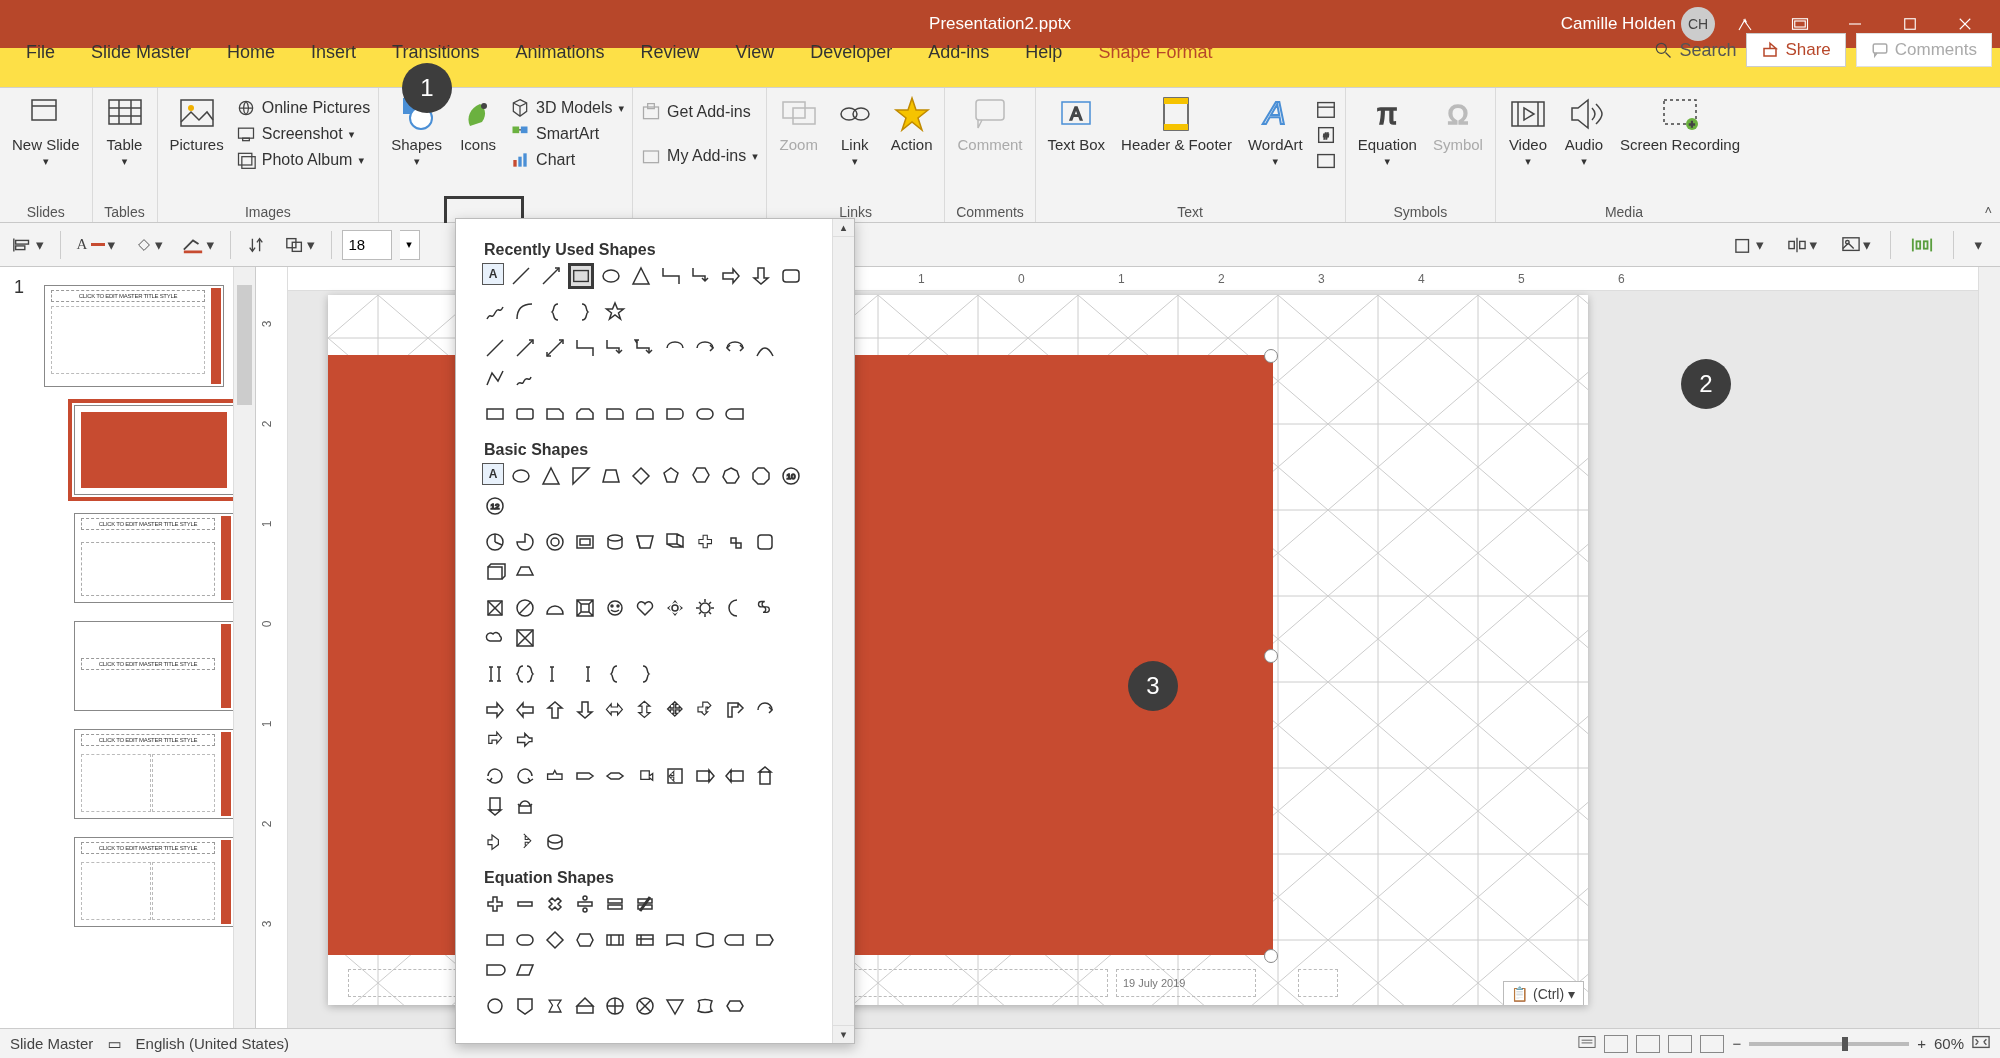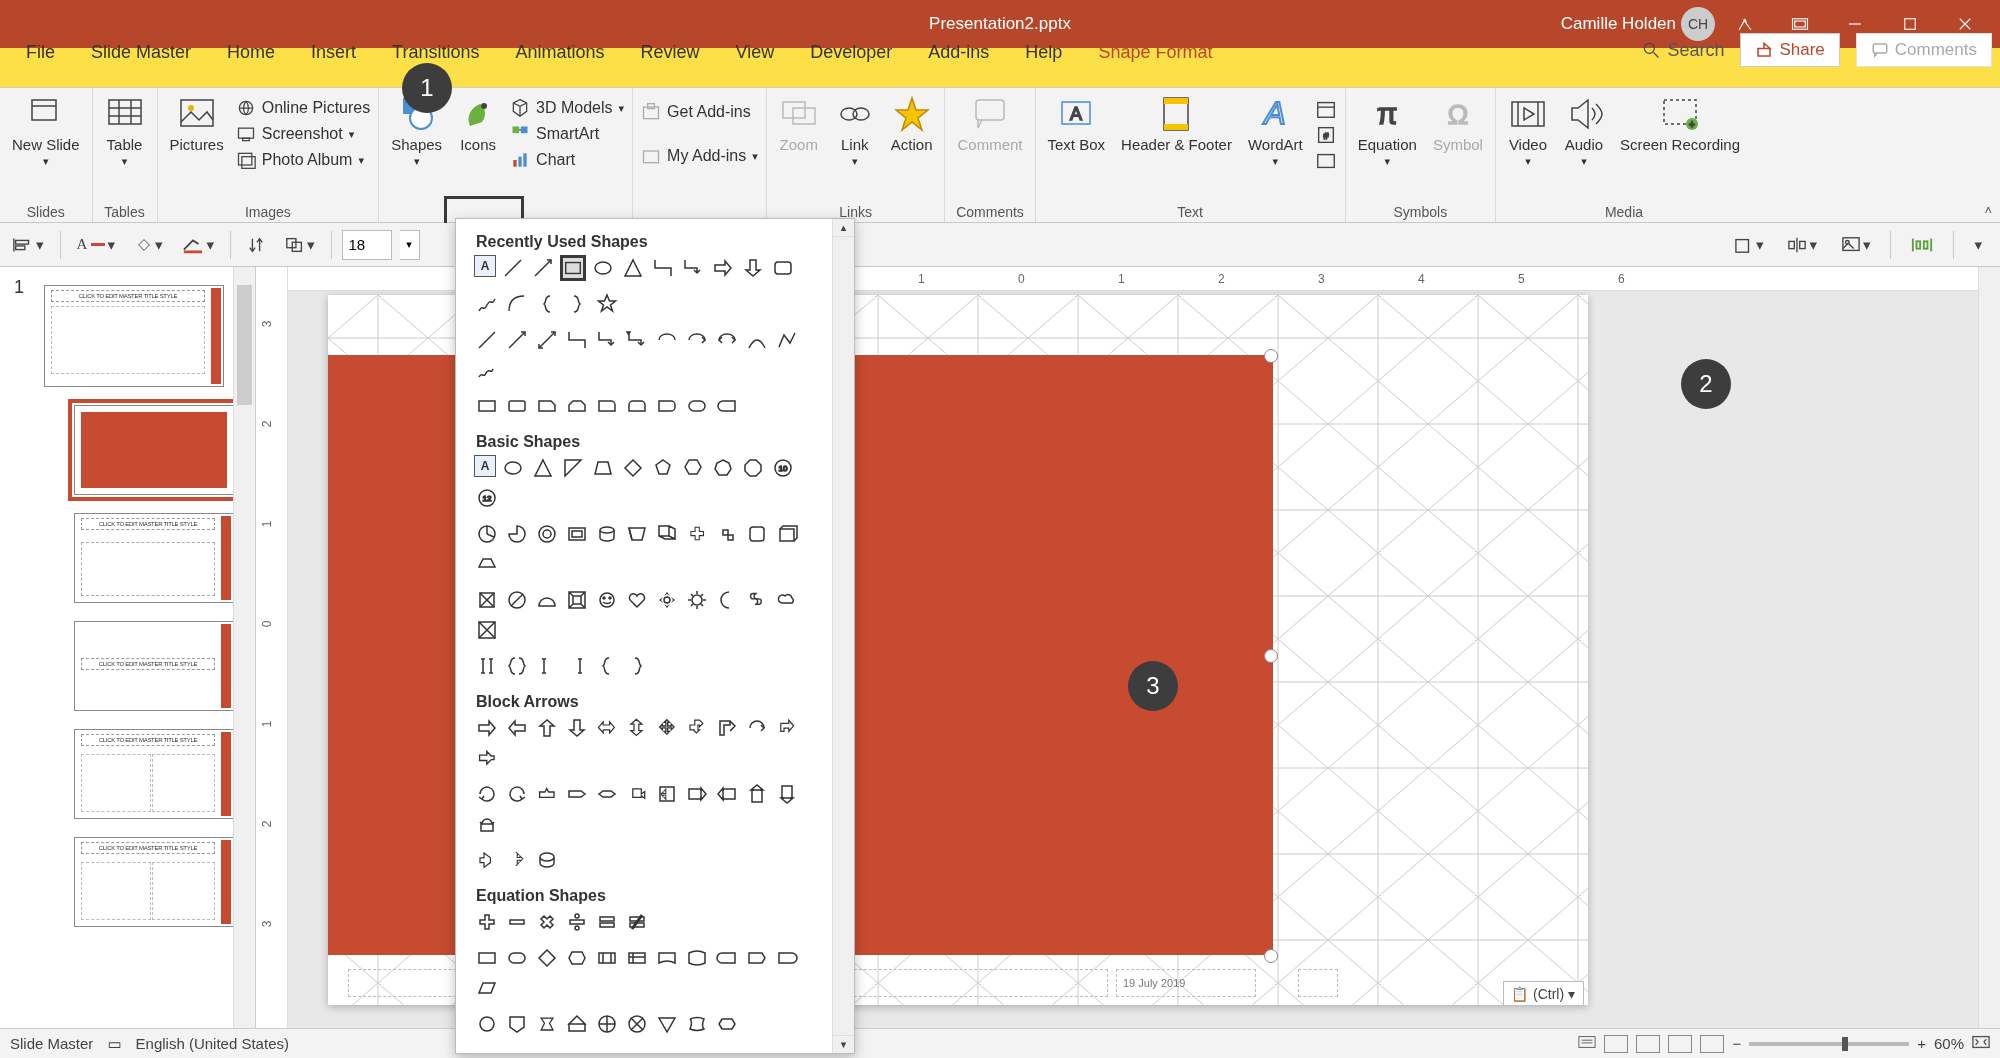--- a/index.html
+++ b/index.html
@@ -11,21 +11,21 @@
 .titlebar .user-area { margin-left:auto; display:flex; align-items:center; gap:5px; padding-right:10px; }
 .titlebar .user-name { font-size:17px; }
 .titlebar .user-avatar { width:34px; height:34px; border-radius:50%; background:#ccc; color:#444; display:flex; align-items:center; justify-content:center; font-size:14px; font-weight:500; }
 .titlebar .tb-btn { width:50px; height:40px; display:flex; align-items:center; justify-content:center; color:#fff; font-size:18px; }
 .tb-icon { width:18px; height:18px; stroke:#fff; stroke-width:1.5; fill:none; }
 
 
 .ribbon-tabs { height:40px; background:#fde047; display:flex; align-items:flex-end; padding:16px 8px; border-bottom:1px solid #d0d0d0; position:relative; }
 .tab { padding:10px 18px 8px; font-size:18px; color:#333; white-space:nowrap; }
 .tab.active { color:#b7472a; }
-.tab-right { margin-left:auto; display:flex; align-items:center; gap:16px; padding-bottom:4px; }
+.tab-right { margin-left:auto; display:flex; align-items:center; gap:10px; padding-bottom:4px; }
 .search-wrap { display:flex; align-items:center; gap:6px; color:#555; font-size:18px; }
 .share-btn { border:1px solid #ccc; background:#fff; padding:6px 14px; color:#b7472a; display:flex; align-items:center; gap:6px; font-size:17px; }
 .comments-btn { border:1px solid #e0e0e0; background:#fff; padding:6px 14px; color:#aaa; display:flex; align-items:center; gap:6px; font-size:17px; }
 
 
 .ribbon { height:135px; background:#f3f3f3; display:flex; border-bottom:1px solid #c8c8c8; position:relative; }
 .group { border-right:1px solid #dadada; display:flex; flex-direction:column; padding:4px 8px 0; align-items:center; }
 .group-body { flex:1; display:flex; align-items:flex-start; gap:8px; }
 .group-label { font-size:14px; color:#555; padding:4px 0 2px; text-align:center; }
 .rbtn { display:flex; flex-direction:column; align-items:center; gap:2px; font-size:15px; color:#333; padding:2px 4px; }
@@ -76,21 +76,21 @@
 
 .ctrl-tag { position:absolute; right:4px; bottom:-2px; background:#fff; border:1px solid #bbb; padding:4px 8px; font-size:14px; color:#444; display:flex; align-items:center; gap:4px; }
 
 .right-scroll { width:22px; background:#f0f0f0; border-left:1px solid #ddd; }
 
 
 .shapes-dd { position:absolute; left:455px; top:218px; width:400px; background:#fff; border:1px solid #bbb; box-shadow:0 4px 12px rgba(0,0,0,0.25); z-index:50; }
 .shapes-scroll { width:22px; background:#f0f0f0; border-left:1px solid #ddd; position:absolute; right:0; top:0; bottom:0; }
 .shapes-scroll .sbtn { height:18px; display:flex; align-items:center; justify-content:center; font-size:11px; color:#444; border-bottom:1px solid #ddd; }
 .shapes-scroll .sbtn.bot { position:absolute; bottom:0; width:100%; border-top:1px solid #ddd; border-bottom:none; }
-.shapes-body { padding:8px; margin-right:22px; }
+.shapes-body { padding:16px; margin-right:22px; }
 .shp-cat { padding:6px 12px 2px; font-size:16px; font-weight:600; color:#333; }
 .shp-row { padding:2px 10px 8px; display:flex; flex-wrap:wrap; gap:4px; }
 .shp { width:26px; height:26px; display:flex; align-items:center; justify-content:center; color:#333; }
 .shp svg { width:22px; height:22px; stroke:#333; stroke-width:1.5; fill:none; }
 .shp.text-a { border:1px solid #555; width:22px; height:22px; background:#e8f1fb; font-size:12px; font-weight:bold; align-items:center; justify-content:center; }
 .shp.hl-rect { border:3px solid #3a3a3a; background:#ddd; }
 
 
 .anno { position:absolute; width:50px; height:50px; border-radius:50%; background:#3d3d3d; color:#fff; display:flex; align-items:center; justify-content:center; font-size:24px; font-weight:400; z-index:60; }
 
@@ -1045,21 +1045,20 @@
             <path d="M13 3 c-6 0 -3 6 -6 8 c3 2 0 8 6 8"></path>
           </svg>
         </div>
       <div class="shp">
           <svg viewBox="0 0 22 22">
             <path d="M9 3 c6 0 3 6 6 8 c-3 2 0 8 -6 8"></path>
           </svg>
         </div>
     </div>
 
-    <div class="shp-cat">Block Arrows</div>
     <div class="shp-row">
       <div class="shp">
           <svg viewBox="0 0 22 22">
             <path d="M3 8 h10 v-4 l6 7 l-6 7 v-4 h-10 z"></path>
           </svg>
         </div>
       <div class="shp">
           <svg viewBox="0 0 22 22">
             <path d="M19 8 h-10 v-4 l-6 7 l6 7 v-4 h10 z"></path>
           </svg>

